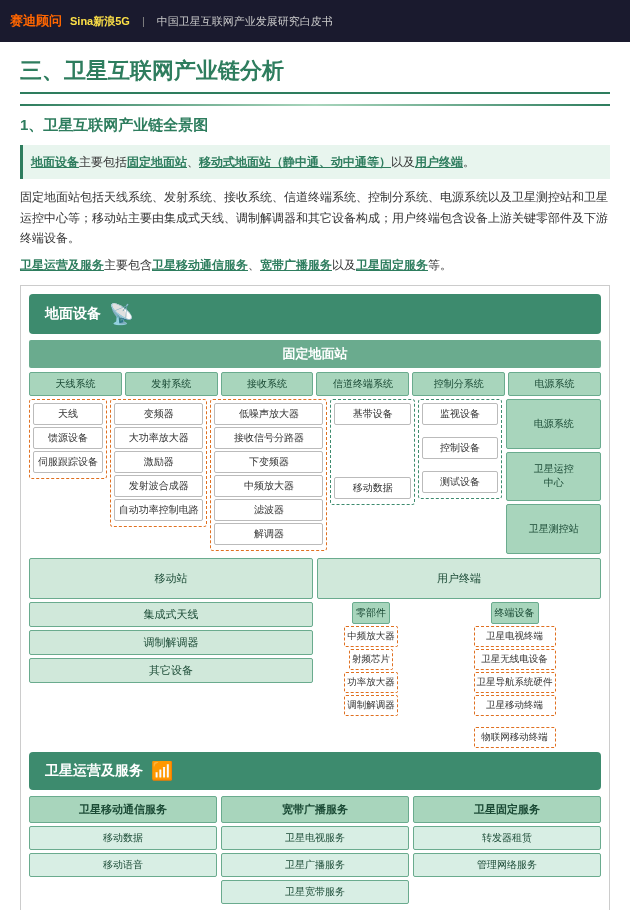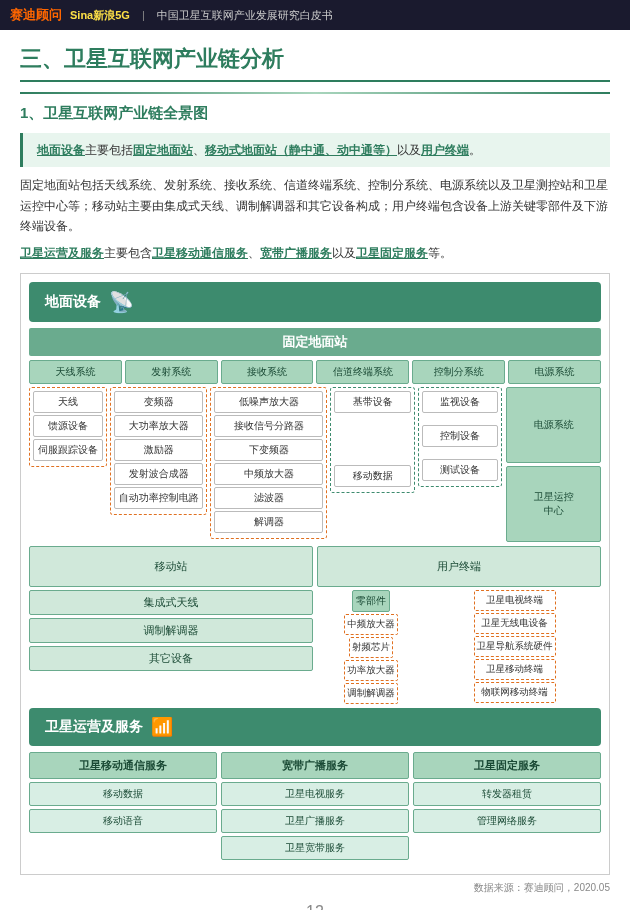--- a/index.html
+++ b/index.html
@@ -7,21 +7,21 @@
       font-family: "Microsoft YaHei", "SimHei", "PingFang SC", Arial, sans-serif;
       background: #fff;
       width: 630px;
       min-height: 910px;
       font-size: 12px;
       color: #333;
     }
     .header {
       background: #1a1a2e;
       color: #fff;
-      padding: 6px 10px;
+      padding: 12px 10px;
       display: flex;
       align-items: center;
       gap: 8px;
       font-size: 11px;
     }
     .header-logo {
       color: #f60;
       font-weight: bold;
       font-size: 13px;
     }
@@ -51,21 +51,21 @@
     }
     .subsection-title {
       font-size: 15px;
       font-weight: bold;
       color: #2e7d5e;
       margin-bottom: 10px;
     }
     .intro-box {
       background: #e8f5ee;
       border-left: 3px solid #2e7d5e;
-      padding: 7px 14px;
+      padding: 7px 8px;
       margin-bottom: 8px;
       font-size: 12px;
       line-height: 1.7;
     }
     .intro-box .highlight {
       color: #2e7d5e;
       text-decoration: underline;
       font-weight: bold;
     }
     .intro-text {
@@ -395,20 +395,21 @@
             <div class="eq-item">控制设备</div>
             <div style="height:10px;"></div>
             <div class="eq-item">测试设备</div>
           </div>
         </div>
       </div>
 
       <div class="equipment-right">
         <div class="right-box" style="min-height:30px;">电源系统</div>
         <div class="right-box" style="min-height:40px; font-size:10px; text-align:center; line-height:1.4;">卫星运控<br>中心</div>
+        <div class="right-box" style="min-height:30px; font-size:10px;">卫星测控站</div>
       </div>
     </div>
 
     <div class="two-col">
 
       <div class="col-half">
         <div class="section-label">移动站</div>
         <div class="mobile-item">集成式天线</div>
         <div class="mobile-item">调制解调器</div>
         <div class="mobile-item">其它设备</div>
@@ -420,27 +421,28 @@
 
           <div class="ut-col">
             <div class="ut-label">零部件</div>
             <div class="ut-item-dashed">中频放大器</div>
             <div class="ut-item-dashed">射频芯片</div>
             <div class="ut-item-dashed">功率放大器</div>
             <div class="ut-item-dashed">调制解调器</div>
           </div>
 
           <div class="ut-col" style="flex:1.6;">
+            <div class="ut-label">终端设备</div>
             <div style="display:flex; gap:2px;flex-direction:column;">
               <div style="flex:1; display:flex; flex-direction:column; gap:2px;">
                 <div class="ut-item-dashed">卫星电视终端</div>
                 <div class="ut-item-dashed">卫星无线电设备</div>
                 <div class="ut-item-dashed">卫星导航系统硬件</div>
               </div>
-              <div style="flex:1; display:flex; flex-direction:column; gap:2px;">
+              <div style="flex:1; display:flex; flex-direction:column; gap:11px;">
                 <div class="ut-item-dashed">卫星移动终端</div>
                 <div class="ut-item-dashed">物联网移动终端</div>
               </div>
             </div>
           </div>
         </div>
       </div>
     </div>
 
     <div class="sat-ops-header">

